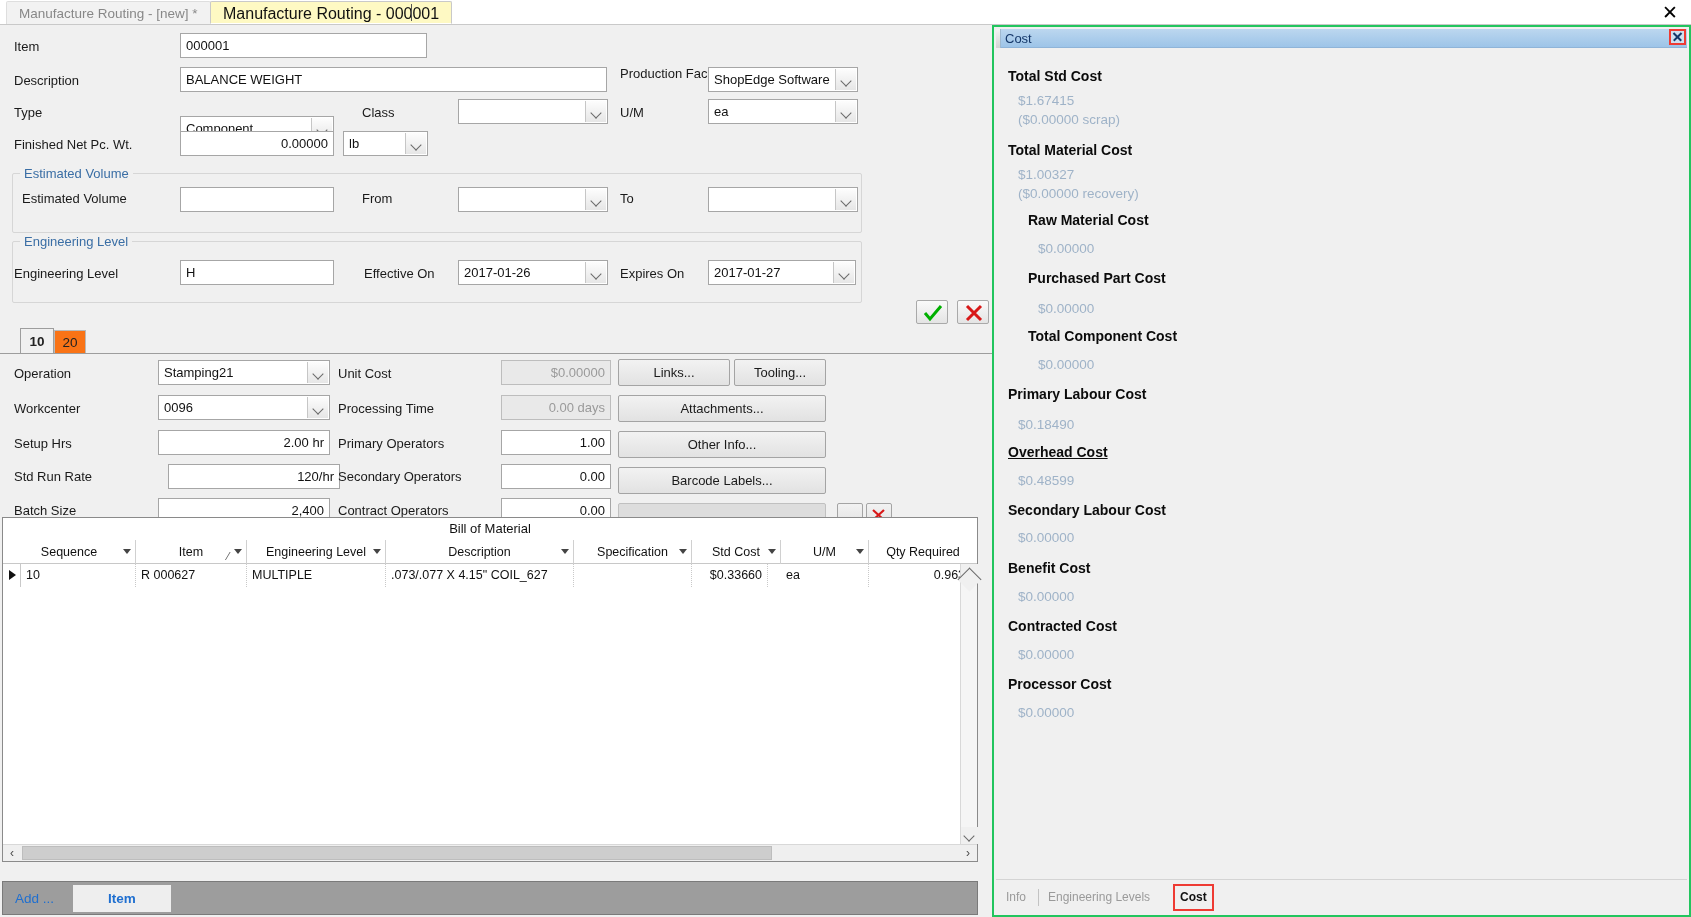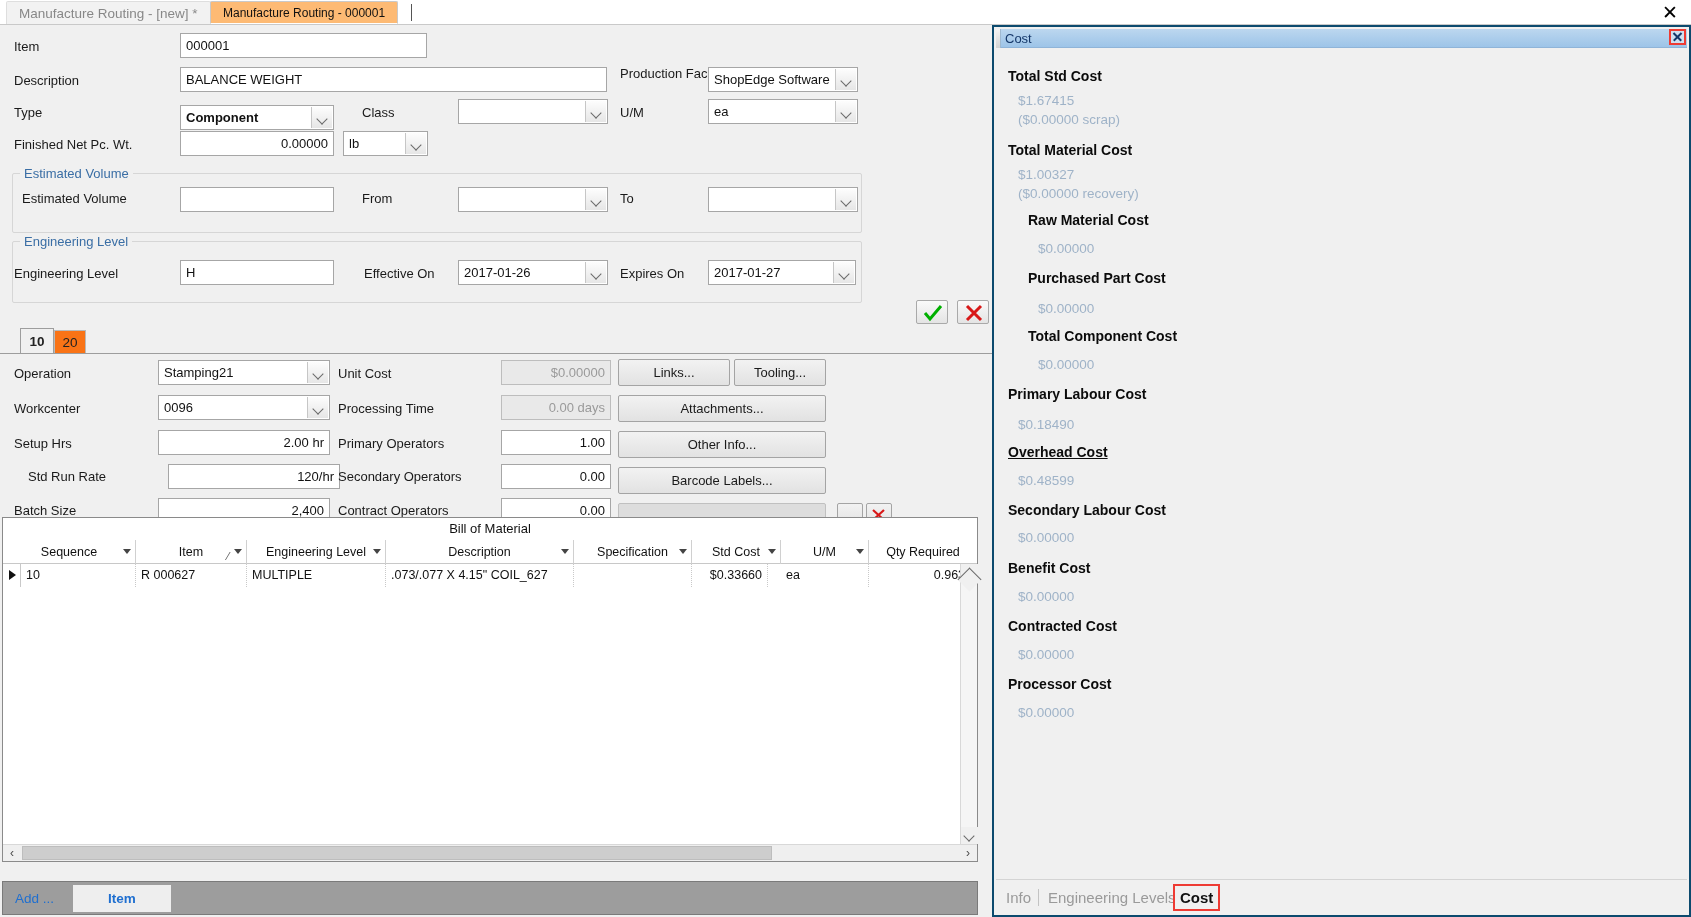--- a/index.html
+++ b/index.html
@@ -20,23 +20,23 @@
     background:#ffffff; border-bottom:1px solid #c9c9c9;
   }
   .doctab {
     position:absolute; top:1px; height:23px; line-height:23px;
     padding:0 12px; font-size:13.5px; color:#888888;
     background:#f2f2f2; border:1px solid #dedede; border-bottom:none;
     border-radius:2px 2px 0 0; white-space:nowrap;
   }
   .doctab.inactive { left:6px; }
   .doctab.active {
-    left:210px; color:#111111; background:#fdba74;
+    left:210px; color:#111111; background:#fef9c3;
     border:1px solid #c9c9c9; border-bottom:1px solid #ffffff;
-    font-size:12px;
+    font-size:16px;
   }
   .tab-caret {
     position:absolute; left:411px; top:4px; width:1px; height:17px; background:#555;
   }
   .winclose {
     position:absolute; right:10px; top:1px; width:22px; height:22px;
     line-height:22px; text-align:center; font-size:19px; color:#000;
     cursor:pointer; font-family:"DejaVu Sans", sans-serif;
   }
 
@@ -182,21 +182,21 @@
   }
   .itembtn {
     position:absolute; left:70px; top:3px; width:98px; height:27px;
     line-height:27px; text-align:center; background:#eeeeee;
     color:#1f6fd0; font-size:13.5px; font-weight:bold; cursor:pointer;
   }
 
   
   .rightpane {
     position:absolute; left:992px; top:25px; width:699px; height:892px;
-    background:#f0f0f0; border:2px solid #0c4a6e;
+    background:#f0f0f0; border:2px solid #22c55e;
   }
   .rp-title {
     position:absolute; left:2px; top:2px; right:2px; height:19px;
     background:linear-gradient(#bcd7ef,#9dc4e8);
     border-bottom:1px solid #8fb4d8;
   }
   .rp-title .grip { position:absolute; left:0; top:0; width:5px; height:19px;
                     background:linear-gradient(#f4f4f4,#d3d3d3); border-right:1px solid #9fb9d0;}
   .rp-title .t { position:absolute; left:9px; top:0; line-height:19px; font-size:13px; color:#15386a; }
   .rp-close {
@@ -212,21 +212,21 @@
   .cost-body { position:absolute; left:2px; top:22px; right:2px; bottom:36px; overflow:hidden; }
   .cost-h { position:absolute; font-weight:bold; font-size:14px; color:#0b0b0b; white-space:nowrap; }
   .cost-v { position:absolute; font-size:13.5px; color:#9fb3c8; white-space:nowrap; }
 
   .rp-tabs {
     position:absolute; left:2px; right:2px; bottom:2px; height:34px;
     background:#f0f0f0; border-top:1px solid #d4d4d4;
   }
   .rp-tab {
     position:absolute; top:7px; height:21px; line-height:21px;
-    font-size:15px; color:#9a9a9a; white-space:nowrap; cursor:pointer;
+    font-size:12px; color:#9a9a9a; white-space:nowrap; cursor:pointer;
   }
   .rp-tab.sel {
     color:#111; font-weight:bold; border:2px solid #ee3b33; padding:0 5px;
     top:4px; height:27px; line-height:23px;
   }
   .rp-sep { position:absolute; top:9px; width:1px; height:17px; background:#c3c3c3; }
 </style>
 </head>
 <body>
 
@@ -247,21 +247,21 @@
     <div class="lbl" style="left:14px; top:48px;">Description</div>
     <div class="txt" style="left:180px; top:42px; width:427px;">BALANCE WEIGHT</div>
 
     <div class="lbl" style="left:620px; top:41px; width:70px; line-height:16px;">Production Facility</div>
     <div class="combo" style="left:708px; top:42px; width:150px;">
       <span>ShopEdge Software</span>
       <span class="arw"></span>
     </div>
 
     <div class="lbl" style="left:14px; top:80px;">Type</div>
-    <div class="combo" style="left:180px; top:80px; width:154px;font-weight:bold;">
+    <div class="combo" style="left:180px; top:91px; width:154px;">
       <span>Component</span>
       <span class="arw"></span>
     </div>
 
     <div class="lbl" style="left:362px; top:80px;">Class</div>
     <div class="combo" style="left:458px; top:74px; width:150px;">
       <span></span>
       <span class="arw"></span>
     </div>
 
@@ -333,21 +333,21 @@
 
     <div class="lbl" style="left:14px; top:376px;">Workcenter</div>
     <div class="combo" style="left:158px; top:370px; width:172px;">
       <span>0096</span>
       <span class="arw"></span>
     </div>
 
     <div class="lbl" style="left:14px; top:411px;">Setup Hrs</div>
     <div class="txt num" style="left:158px; top:405px; width:172px;">2.00 hr</div>
 
-    <div class="lbl" style="left:14px; top:444px;margin-left:14px;">Std Run Rate</div>
+    <div class="lbl" style="left:14px; top:444px;">Std Run Rate</div>
     <div class="txt num" style="left:168px; top:439px; width:172px;">120/hr</div>
 
     <div class="lbl" style="left:14px; top:478px;">Batch Size</div>
     <div class="txt num" style="left:158px; top:473px; width:172px;">2,400</div>
 
     <div class="lbl" style="left:338px; top:341px;">Unit Cost</div>
     <div class="txt num ro" style="left:501px; top:335px; width:110px;">$0.00000</div>
 
     <div class="lbl" style="left:338px; top:376px;">Processing Time</div>
     <div class="txt num ro" style="left:501px; top:370px; width:110px;">0.00 days</div>

